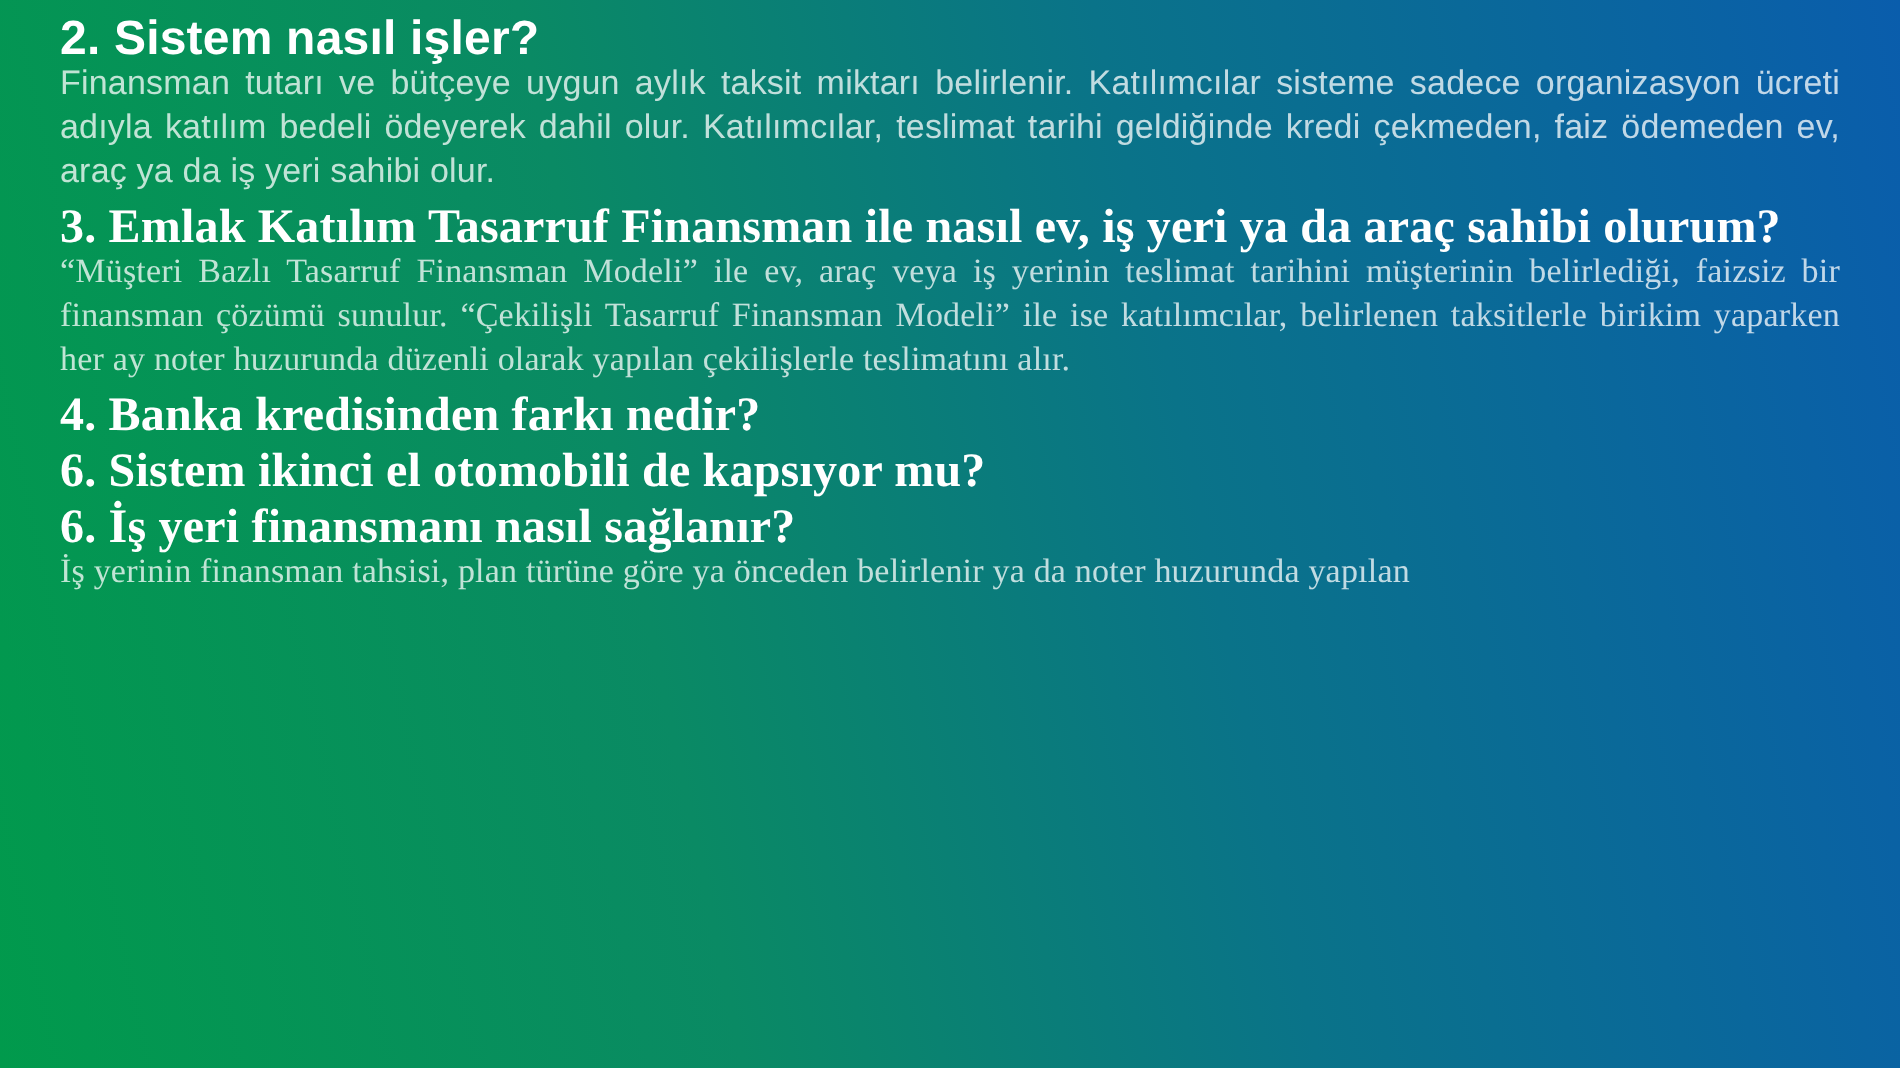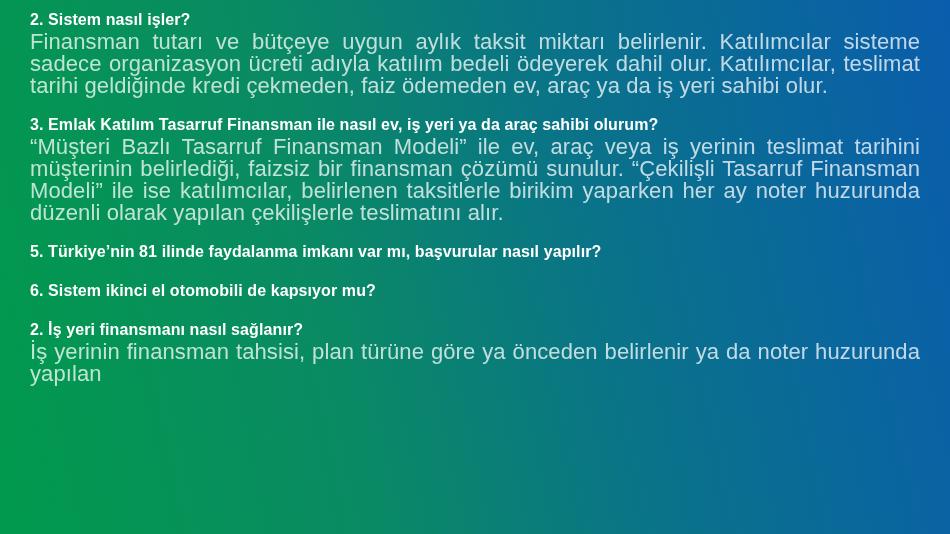--- a/index.html
+++ b/index.html
@@ -13,34 +13,35 @@
     overflow: hidden;
     box-sizing: border-box;
     background: linear-gradient(78deg, #019a4c 0%, #0a8a64 35%, #0a7389 62%, #0a5dac 100%);
     font-family: "Liberation Sans", "DejaVu Sans", sans-serif;
     padding: 9px 30px 0 30px;
   }
   .faq-item {
     margin: 0 0 0 0;
   }
   .faq-item + .faq-item {
-    margin-top: 17px;
+    margin-top: 6px;
+    font-family: Liberation Serif, serif;
   }
   .faq-question {
     margin: 0;
     color: #ffffff;
-    font-size: 16px;
+    font-size: 24px;
     line-height: 22px;
     font-weight: 700;
     letter-spacing: 0.1px;
   }
   .faq-answer {
     margin: 0;
     color: rgba(255, 255, 255, 0.75);
-    font-size: 22px;
+    font-size: 17px;
     line-height: 22px;
     font-weight: 400;
     text-align: justify;
     letter-spacing: 0.1px;
   }
 </style>
 </head>
 <body>
 
 <div class="page">
@@ -49,28 +50,28 @@
     <h2 class="faq-question">2. Sistem nasıl işler?</h2>
     <p class="faq-answer">Finansman tutarı ve bütçeye uygun aylık taksit miktarı belirlenir. Katılımcılar sisteme sadece organizasyon ücreti adıyla katılım bedeli ödeyerek dahil olur. Katılımcılar, teslimat tarihi geldiğinde kredi çekmeden, faiz ödemeden ev, araç ya da iş yeri sahibi olur.</p>
   </section>
 
   <section class="faq-item">
     <h2 class="faq-question">3. Emlak Katılım Tasarruf Finansman ile nasıl ev, iş yeri ya da araç sahibi olurum?</h2>
     <p class="faq-answer">“Müşteri Bazlı Tasarruf Finansman Modeli” ile ev, araç veya iş yerinin teslimat tarihini müşterinin belirlediği, faizsiz bir finansman çözümü sunulur. “Çekilişli Tasarruf Finansman Modeli” ile ise katılımcılar, belirlenen taksitlerle birikim yaparken her ay noter huzurunda düzenli olarak yapılan çekilişlerle teslimatını alır.</p>
   </section>
 
   <section class="faq-item">
+    <h2 class="faq-question">4. Banka kredisinden farkı nedir?</h2>
   </section>
 
   <section class="faq-item">
-    <h2 class="faq-question">5. Türkiye’nin 81 ilinde faydalanma imkanı var mı, başvurular nasıl yapılır?</h2>
   </section>
 
   <section class="faq-item">
     <h2 class="faq-question">6. Sistem ikinci el otomobili de kapsıyor mu?</h2>
   </section>
 
   <section class="faq-item">
-    <h2 class="faq-question">2. İş yeri finansmanı nasıl sağlanır?</h2>
+    <h2 class="faq-question">6. İş yeri finansmanı nasıl sağlanır?</h2>
     <p class="faq-answer">İş yerinin finansman tahsisi, plan türüne göre ya önceden belirlenir ya da noter huzurunda yapılan</p>
   </section>
 
 </div>
 
 </body></html>

